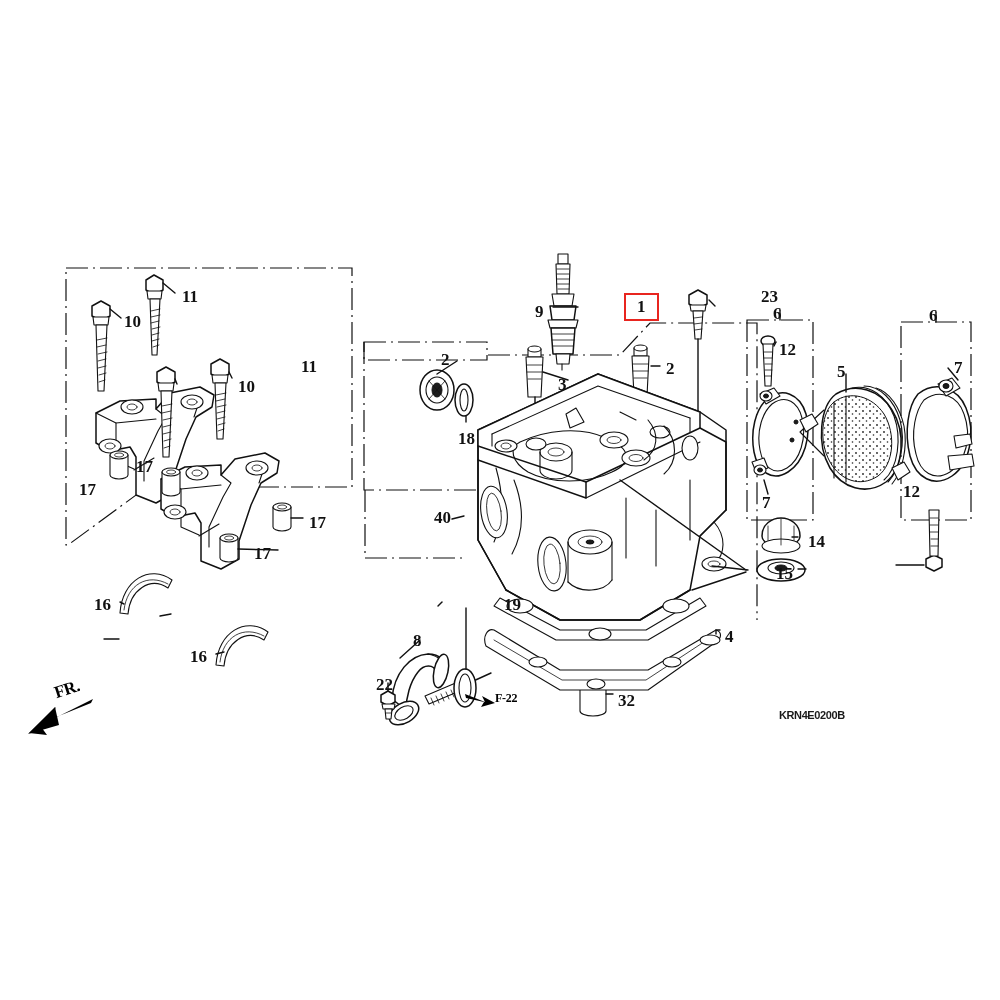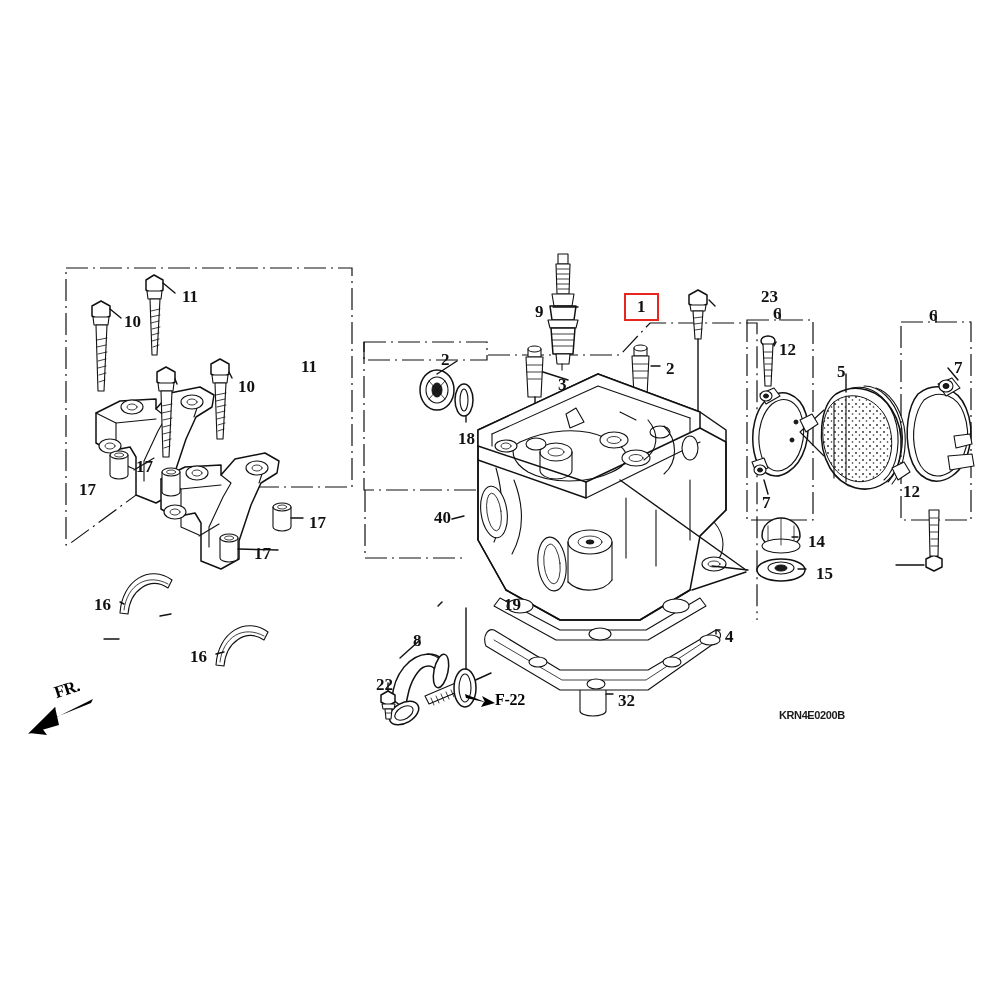--- a/index.html
+++ b/index.html
@@ -84,21 +84,21 @@
     transform: rotate(-18deg);
     transform-origin: left bottom;
     letter-spacing: -0.5px;
   }
   #ref-f22 {
     position: absolute;
     left: 495px;
     top: 691px;
     font-family: "Liberation Serif", serif;
     font-weight: bold;
-    font-size: 16px;
+    font-size: 12px;
     color: #000000;
     letter-spacing: -0.3px;
   }
   #diagram-code {
     position: absolute;
     left: 779px;
     top: 709px;
     font-family: "Liberation Sans", sans-serif;
     font-weight: bold;
     font-size: 11px;
@@ -601,21 +601,21 @@
       <div class="callout" style="left: 413px; top: 632px;">8</div>
       <div class="callout" style="left: 535px; top: 303px;">9</div>
       <div class="callout" style="left: 124px; top: 313px;">10</div>
       <div class="callout" style="left: 238px; top: 378px;">10</div>
       <div class="callout" style="left: 182px; top: 288px;">11</div>
       <div class="callout" style="left: 301px; top: 358px;">11</div>
       <div class="callout" style="left: 779px; top: 341px;">12</div>
       <div class="callout" style="left: 903px; top: 483px;">12</div>
       <div class="callout" style="left: 441px; top: 351px;">2</div>
       <div class="callout" style="left: 808px; top: 533px;">14</div>
-      <div class="callout" style="left: 816px; top: 565px;">15</div>
+      <div class="callout" style="left: 776px; top: 565px;">15</div>
       <div class="callout" style="left: 94px; top: 596px;">16</div>
       <div class="callout" style="left: 190px; top: 648px;">16</div>
       <div class="callout" style="left: 79px; top: 481px;">17</div>
       <div class="callout" style="left: 136px; top: 458px;">17</div>
       <div class="callout" style="left: 309px; top: 514px;">17</div>
       <div class="callout" style="left: 254px; top: 545px;">17</div>
       <div class="callout" style="left: 458px; top: 430px;">18</div>
       <div class="callout" style="left: 464px; top: 596px; margin-left: 40px;">19</div>
       <div class="callout" style="left: 434px; top: 509px;">40</div>
       <div class="callout" style="left: 618px; top: 692px;">32</div>

